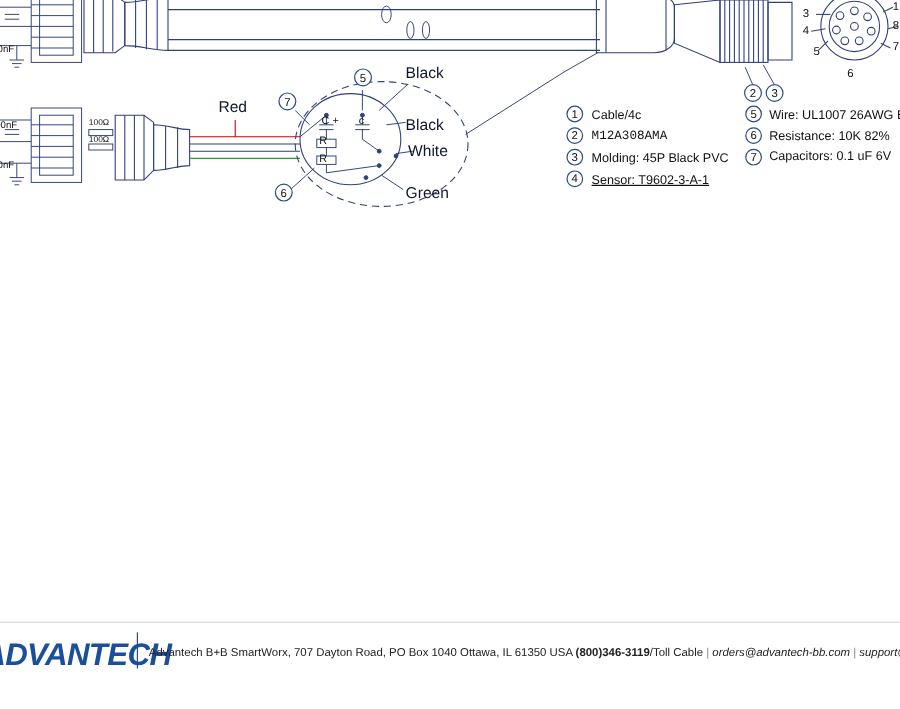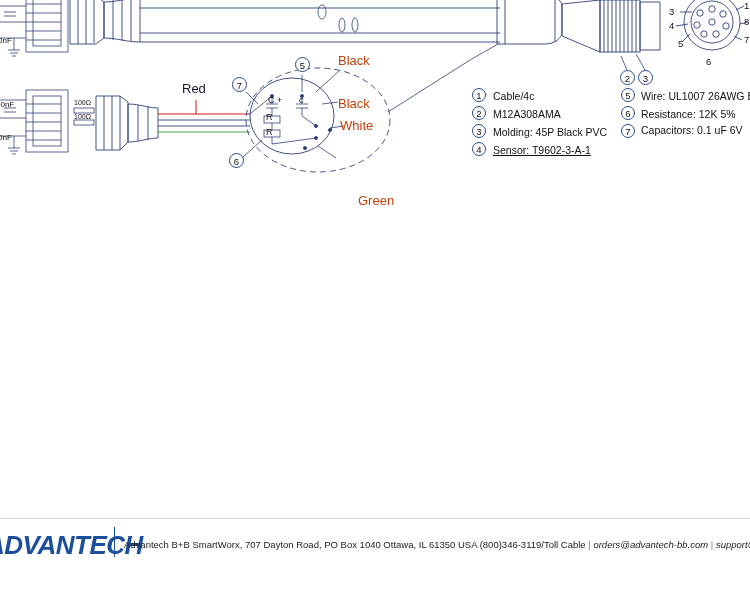--- a/index.html
+++ b/index.html
@@ -23,21 +23,21 @@
   }
   .svg-layer {
     position: absolute;
     left: 0; top: 0;
     width: 750px;
     height: 591px;
   }
   .lbl {
     position: absolute;
     font-size: 13px;
-    color: #c2410c;
+    color: #0f172a;
     white-space: nowrap;
     line-height: 1.1;
   }
   .lbl-red { color: #0f172a; }
   .legend {
     position: absolute;
     font-size: 10.5px;
     color: #111111;
     white-space: nowrap;
     line-height: 1.15;
@@ -122,21 +122,21 @@
     background: #1b4f9c;
   }
   .footer-text {
     position: absolute;
     left: 124px;
     top: 539px;
     font-size: 9.5px;
     color: #222222;
     white-space: nowrap;
   }
-  .footer-text b { font-weight: normal; }
+  .footer-text b { font-weight: bold; }
   .footer-text i { }
   .footer-sep { color: #888888; }
 </style>
 </head>
 <body>
 
 <div class="page">
 
   <svg class="svg-layer" viewBox="0 0 750 591">
     <g fill="none" stroke="#2f3f7a" stroke-width="0.8">
@@ -334,21 +334,21 @@
         <line x1="627" y1="70" x2="621" y2="56"></line>
         <line x1="645" y1="70" x2="636" y2="54"></line>
       </g>
     </g>
   </svg>
 
   <div class="lbl lbl-red" style="left:182px; top:82px;">Red</div>
   <div class="lbl" style="left:338px; top:54px;">Black</div>
   <div class="lbl" style="left:338px; top:97px;">Black</div>
   <div class="lbl" style="left:340px; top:119px;">White</div>
-  <div class="lbl" style="left:358px; top:154px;margin-top:40px;">Green</div>
+  <div class="lbl" style="left:338px; top:154px;">Green</div>
 
   <div class="callout" style="left:295px; top:57px;">5</div>
   <div class="callout" style="left:232px; top:77px;">7</div>
   <div class="callout" style="left:229px; top:153px;">6</div>
   <div class="callout" style="left:620px; top:70px;">2</div>
   <div class="callout" style="left:638px; top:70px;">3</div>
 
   <div class="pin-num" style="left:744px; top:0px;">1</div>
   <div class="pin-num" style="left:744px; top:16px;">8</div>
   <div class="pin-num" style="left:744px; top:34px;">7</div>
@@ -365,33 +365,33 @@
   <div class="sm-lbl" style="left:268px; top:95px;">C +</div>
   <div class="sm-lbl" style="left:299px; top:95px;">c</div>
   <div class="sm-lbl" style="left:266px; top:112px;">R</div>
   <div class="sm-lbl" style="left:266px; top:127px;">R</div>
 
   <div>
     <div class="legend-num" style="left:472px; top:88px;">1</div>
     <div class="legend" style="left:493px; top:90px;">Cable/4c</div>
 
     <div class="legend-num" style="left:472px; top:106px;">2</div>
-    <div class="legend" style="left:493px; top:108px;">M12A308AMA</div>
+    <div class="legend" style="left:493px; top:108px;font-family:Liberation Mono, monospace;">M12A308AMA</div>
 
     <div class="legend-num" style="left:472px; top:124px;">3</div>
     <div class="legend" style="left:493px; top:126px;">Molding: 45P Black PVC</div>
 
     <div class="legend-num" style="left:472px; top:142px;">4</div>
     <div class="legend" style="left:493px; top:144px;text-decoration:underline;">Sensor: T9602-3-A-1</div>
 
     <div class="legend-num" style="left:621px; top:88px;">5</div>
     <div class="legend" style="left:641px; top:90px;">Wire: UL1007 26AWG Bla</div>
 
     <div class="legend-num" style="left:621px; top:106px;">6</div>
-    <div class="legend" style="left:641px; top:108px;">Resistance: 12K 5%</div>
+    <div class="legend" style="left:641px; top:108px;">Resistance: 10K 82%</div>
 
     <div class="legend-num" style="left:621px; top:124px;">7</div>
     <div class="legend" style="left:641px; top:124px;">Capacitors: 0.1 uF 6V</div>
   </div>
 
   <div class="footer"></div>
   <div class="footer-logo">ADVANTECH</div>
   <div class="footer-divider"></div>
   <div class="footer-text">
     <span>Advantech B+B SmartWorx, 707 Dayton Road, PO Box 1040 Ottawa, IL 61350 USA</span>

